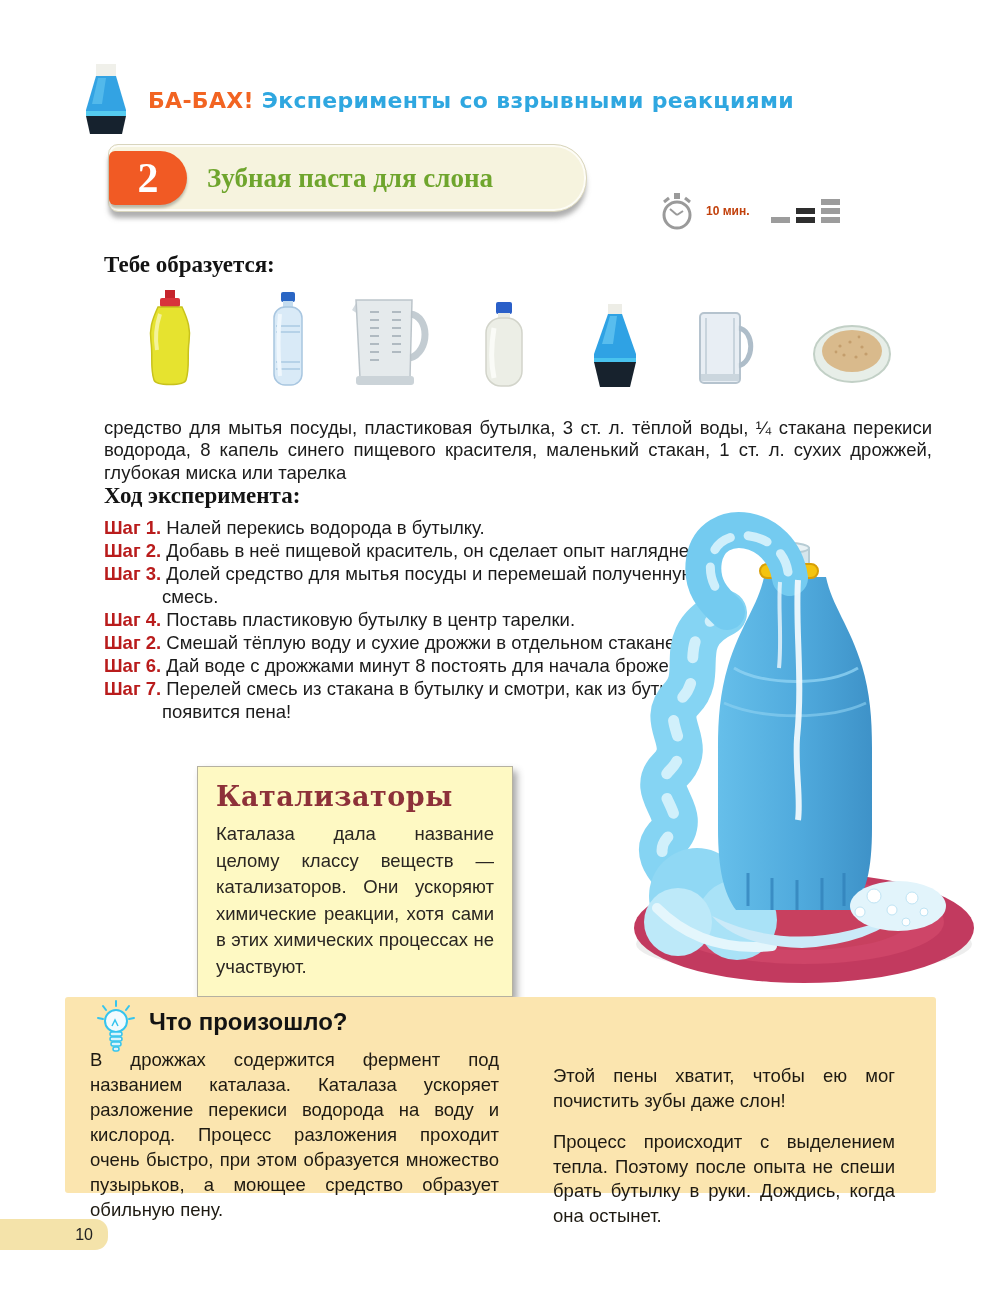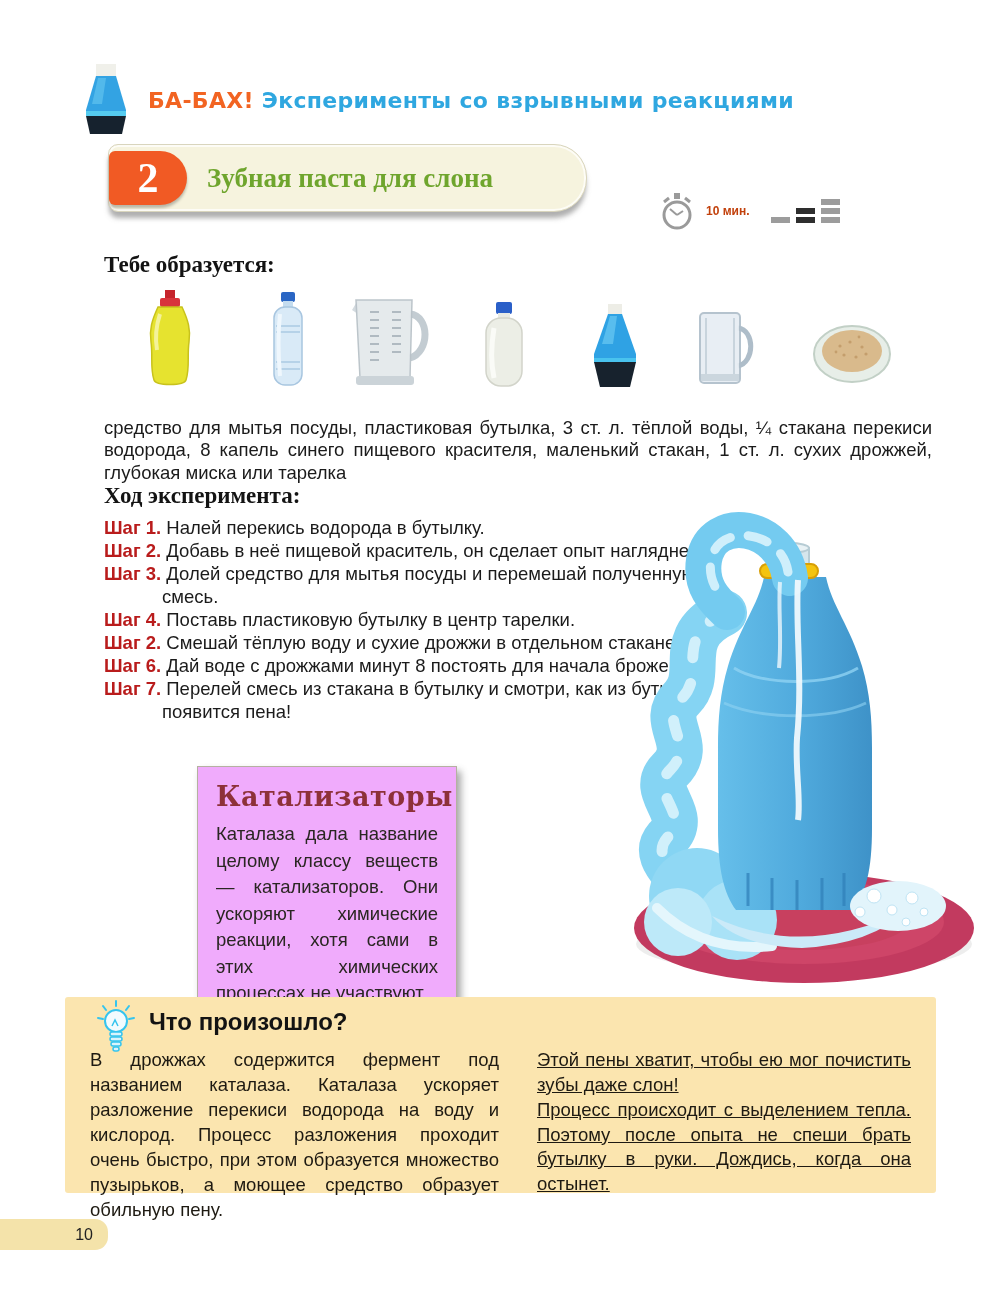--- a/index.html
+++ b/index.html
@@ -36,39 +36,39 @@
   .item{position:absolute;}
 
   
   .ingredients{position:absolute;left:104px;top:398px;width:828px;font-size:18.5px;line-height:22.5px;
                text-align:justify;color:#1b1b1b;}
   .steps{position:absolute;left:104px;top:516px;width:614px;}
   .step{font-size:18.5px;line-height:23px;padding-left:58px;text-indent:-58px;color:#1b1b1b;}
   .step .lbl{color:#b91c1c;font-weight:700;}
 
   
-  .infobox{position:absolute;left:197px;top:766px;width:260px;box-sizing:border-box;
-           background:#f0abfc;border:1px solid #b5b1a1;padding:14px 18px 16px 18px;
+  .infobox{position:absolute;left:197px;top:766px;width:316px;box-sizing:border-box;
+           background:#fef9c3;border:1px solid #b5b1a1;padding:14px 18px 16px 18px;
            box-shadow:4px 5px 7px rgba(60,60,60,.45);}
   .infobox h3{margin:0 0 9px 0;font-family:"DejaVu Serif", serif;font-weight:700;font-size:27px;
               letter-spacing:.5px;color:#8D3139;}
   .infobox p{margin:0;font-size:18.5px;line-height:26.5px;text-align:justify;color:#2a2622;}
 
   
   .photo{position:absolute;left:612px;top:498px;}
 
   
   .panel{position:absolute;left:65px;top:997px;width:871px;height:196px;background:#FBE5AF;border-radius:3px;}
   .panel-h{position:absolute;left:149px;top:1008px;font-family:Liberation Sans, sans-serif;
            font-weight:700;font-size:24px;color:#131313;}
   .bulb{position:absolute;left:96px;top:1000px;}
   .col{position:absolute;font-size:18.5px;text-align:justify;color:#1e1a12;}
   .col-left{left:90px;top:1047px;width:409px;line-height:25px;}
   .col-right{left:536px;top:1047px;width:376px;line-height:24.5px;}
-  .col p{margin:1px;text-decoration:underline;}
+  .col p{margin:17px;}
 
   
   .pagetab{position:absolute;left:0;top:1219px;width:108px;height:31px;background:#F4E3AA;
            border-radius:0 13px 13px 0;box-sizing:border-box;text-align:right;padding-right:15px;
            font-size:16px;line-height:31px;color:#222;}
 </style>
 </head>
 <body>
 
 <div class="page">

